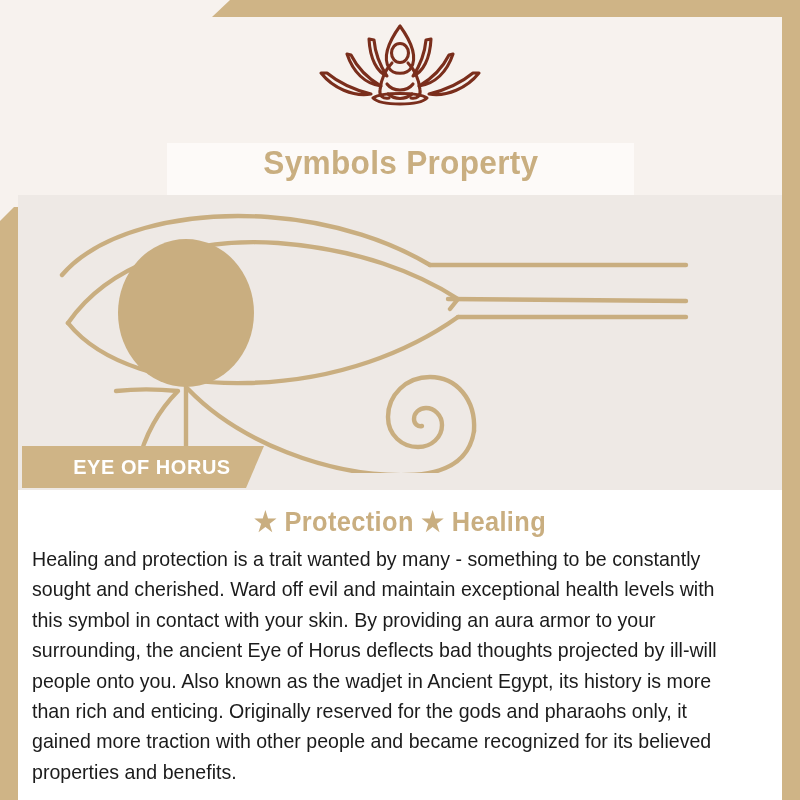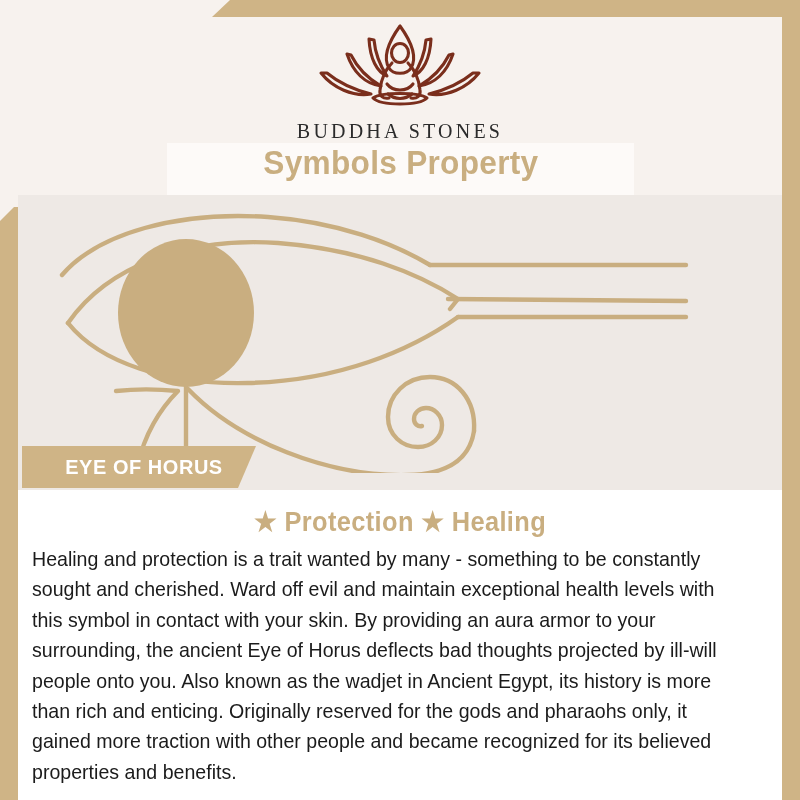--- a/index.html
+++ b/index.html
@@ -126,20 +126,21 @@
   .name-banner {
     position: absolute;
     top: 446px;
     left: 22px;
     width: 234px;
     height: 42px;
     background: #CFB486;
     clip-path: polygon(0 0, 100% 0, calc(100% - 18px) 100%, 0 100%);
     display: flex;
     align-items: center;
+    padding-left: 8px;
   }
   .name-banner-text {
     padding-left: 40px;
     font-family: "Liberation Sans Narrow", "Liberation Sans", sans-serif;
     font-weight: bold;
     font-size: 21px;
     color: #FFFFFF;
     letter-spacing: 0.6px;
     transform: scaleX(0.95);
     white-space: nowrap;
@@ -209,21 +210,20 @@
 
         <path d="M85 45 C 78 52, 74 62, 73 72 C 72 78, 76 81, 82 80"></path>
         <path d="M101 45 C 108 52, 112 62, 113 72 C 114 78, 110 81, 104 80"></path>
 
         <path d="M80 66 C 86 74, 100 74, 106 66"></path>
 
         <path d="M66 80 C 74 88, 112 88, 120 80 C 112 74, 74 74, 66 80 Z"></path>
         <path d="M81 76 C 88 82, 98 82, 105 76"></path>
       </g>
     </svg>
-    <div class="logo-wordmark">BUDDHA STONES</div>
   </div>
 
   <div class="title-band">
     <div class="title-text">Symbols Property</div>
   </div>
 
   <div class="illus-panel">
     <svg class="illus-svg" width="724" height="260" viewBox="0 0 724 260">
       <g fill="none" stroke="#C9AE80" stroke-width="4.4" stroke-linecap="round" stroke-linejoin="round">
 

